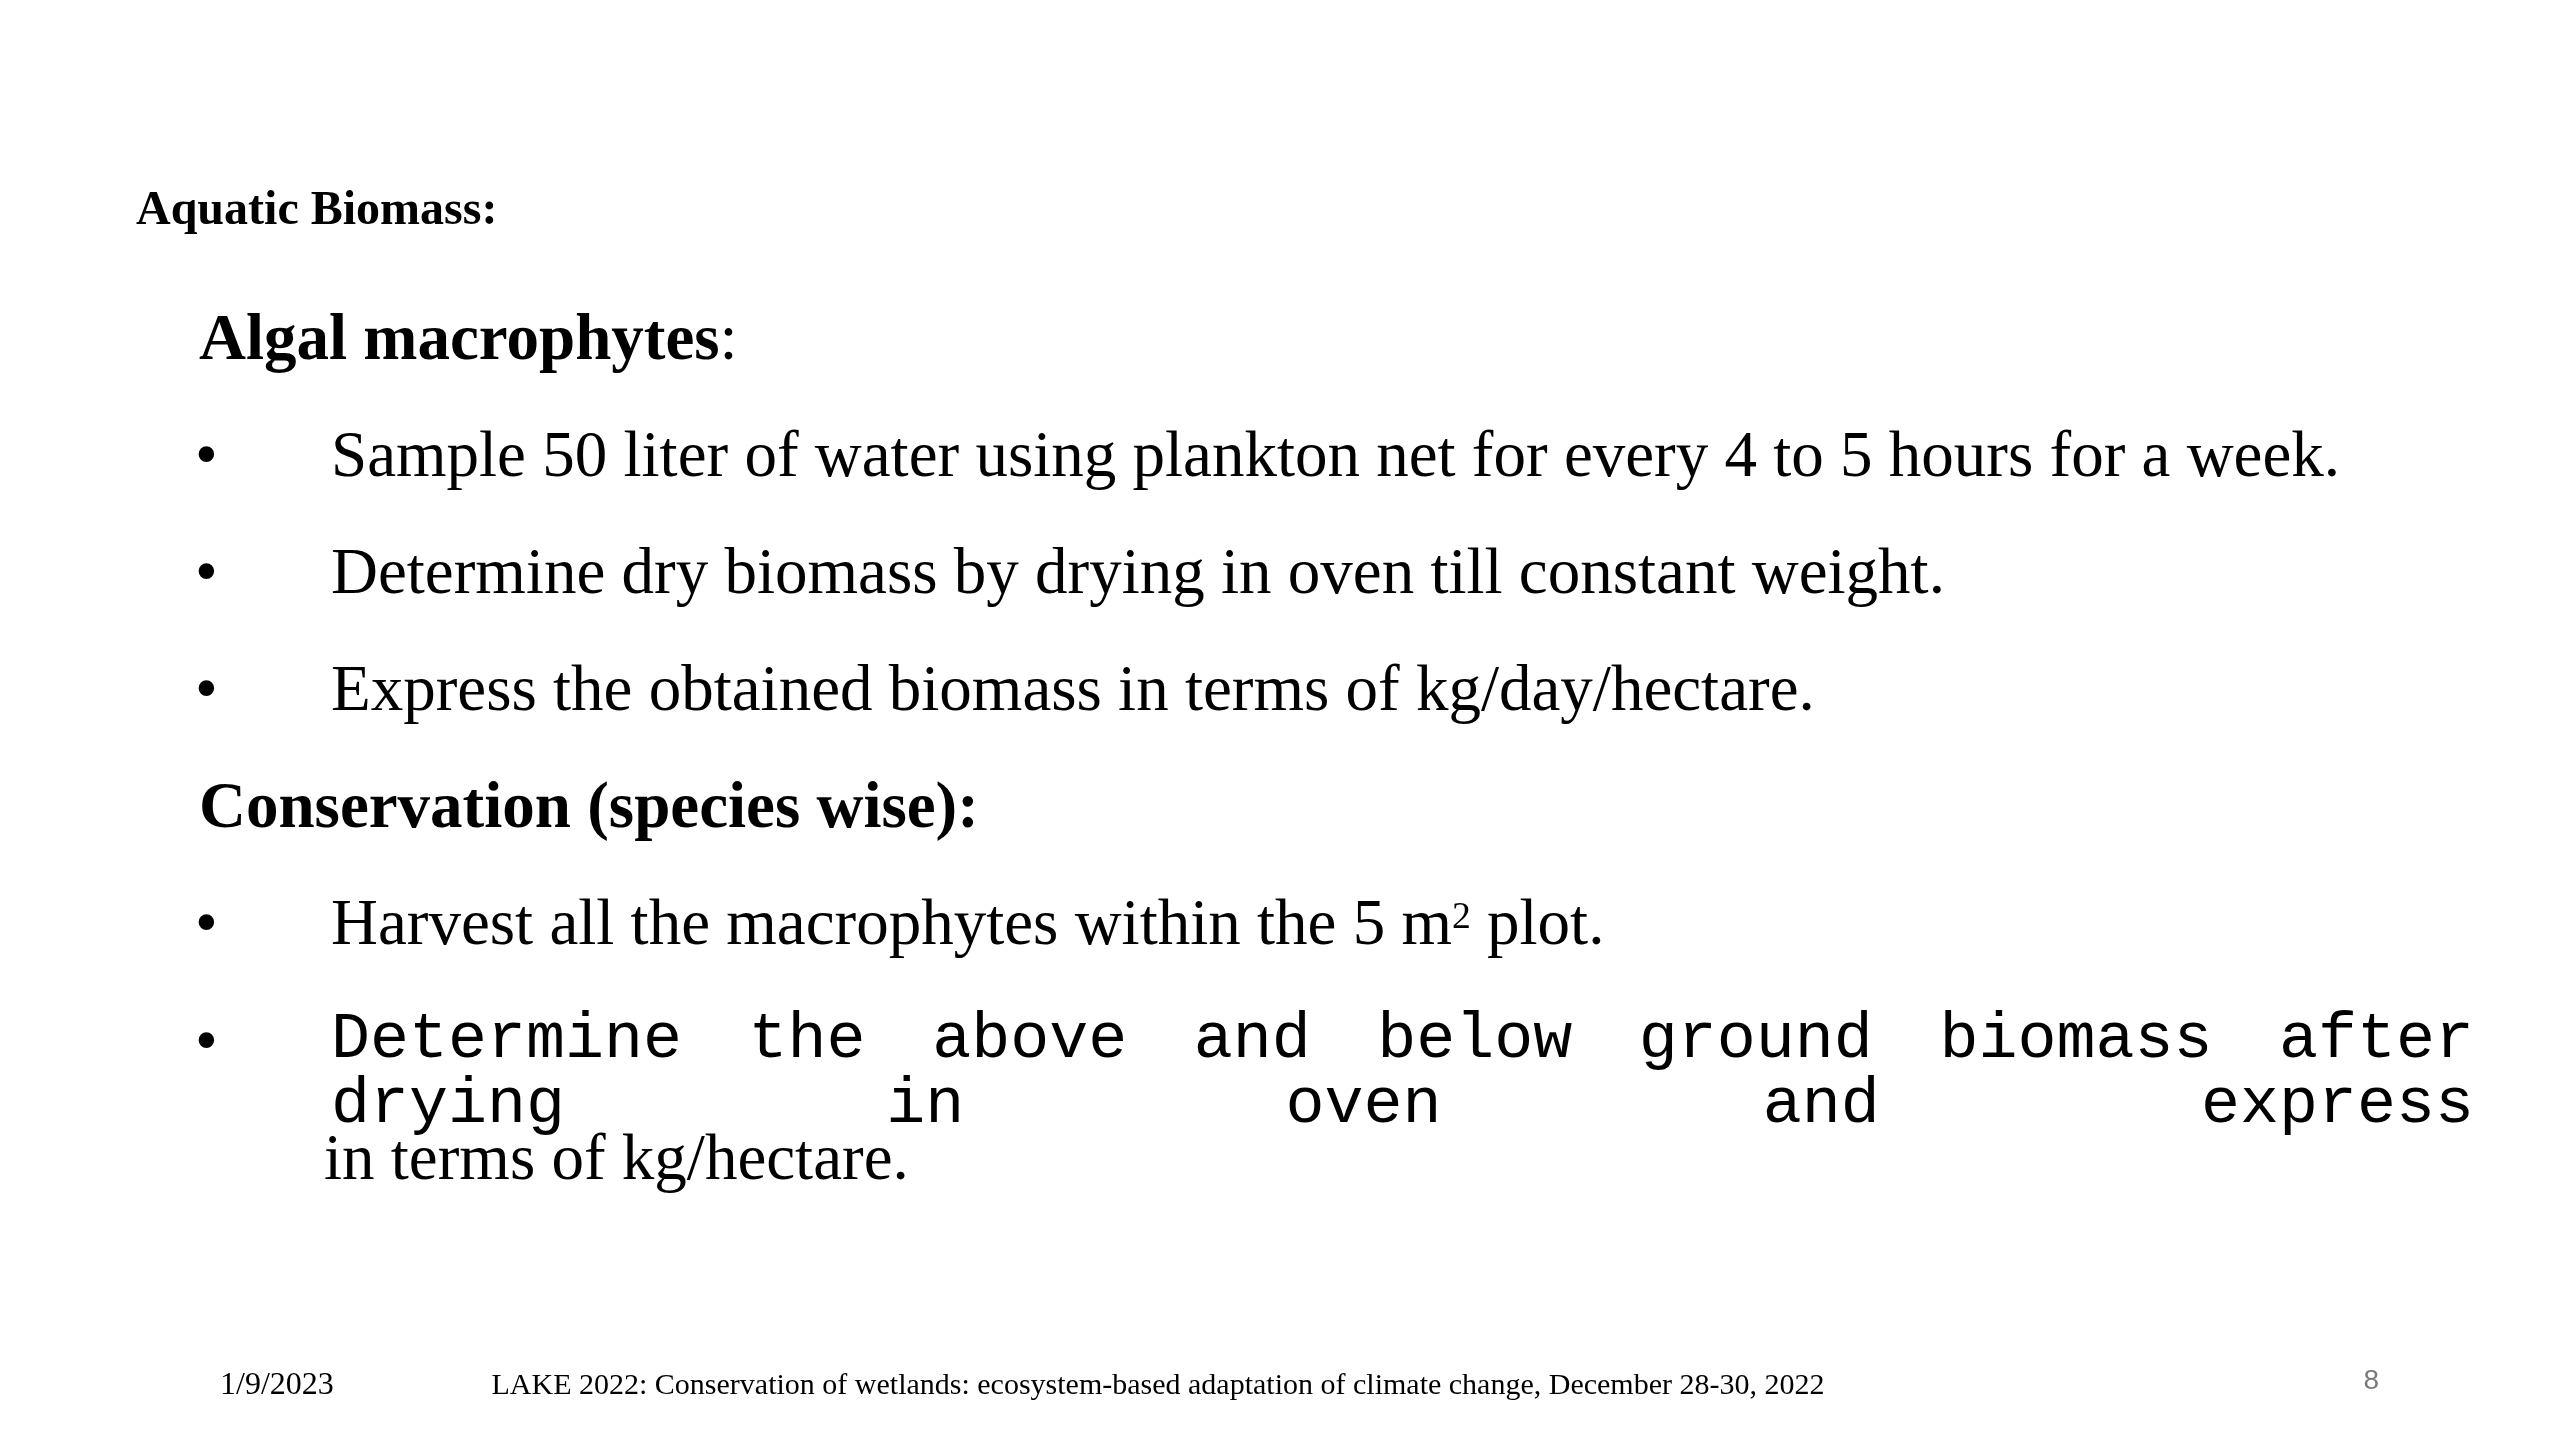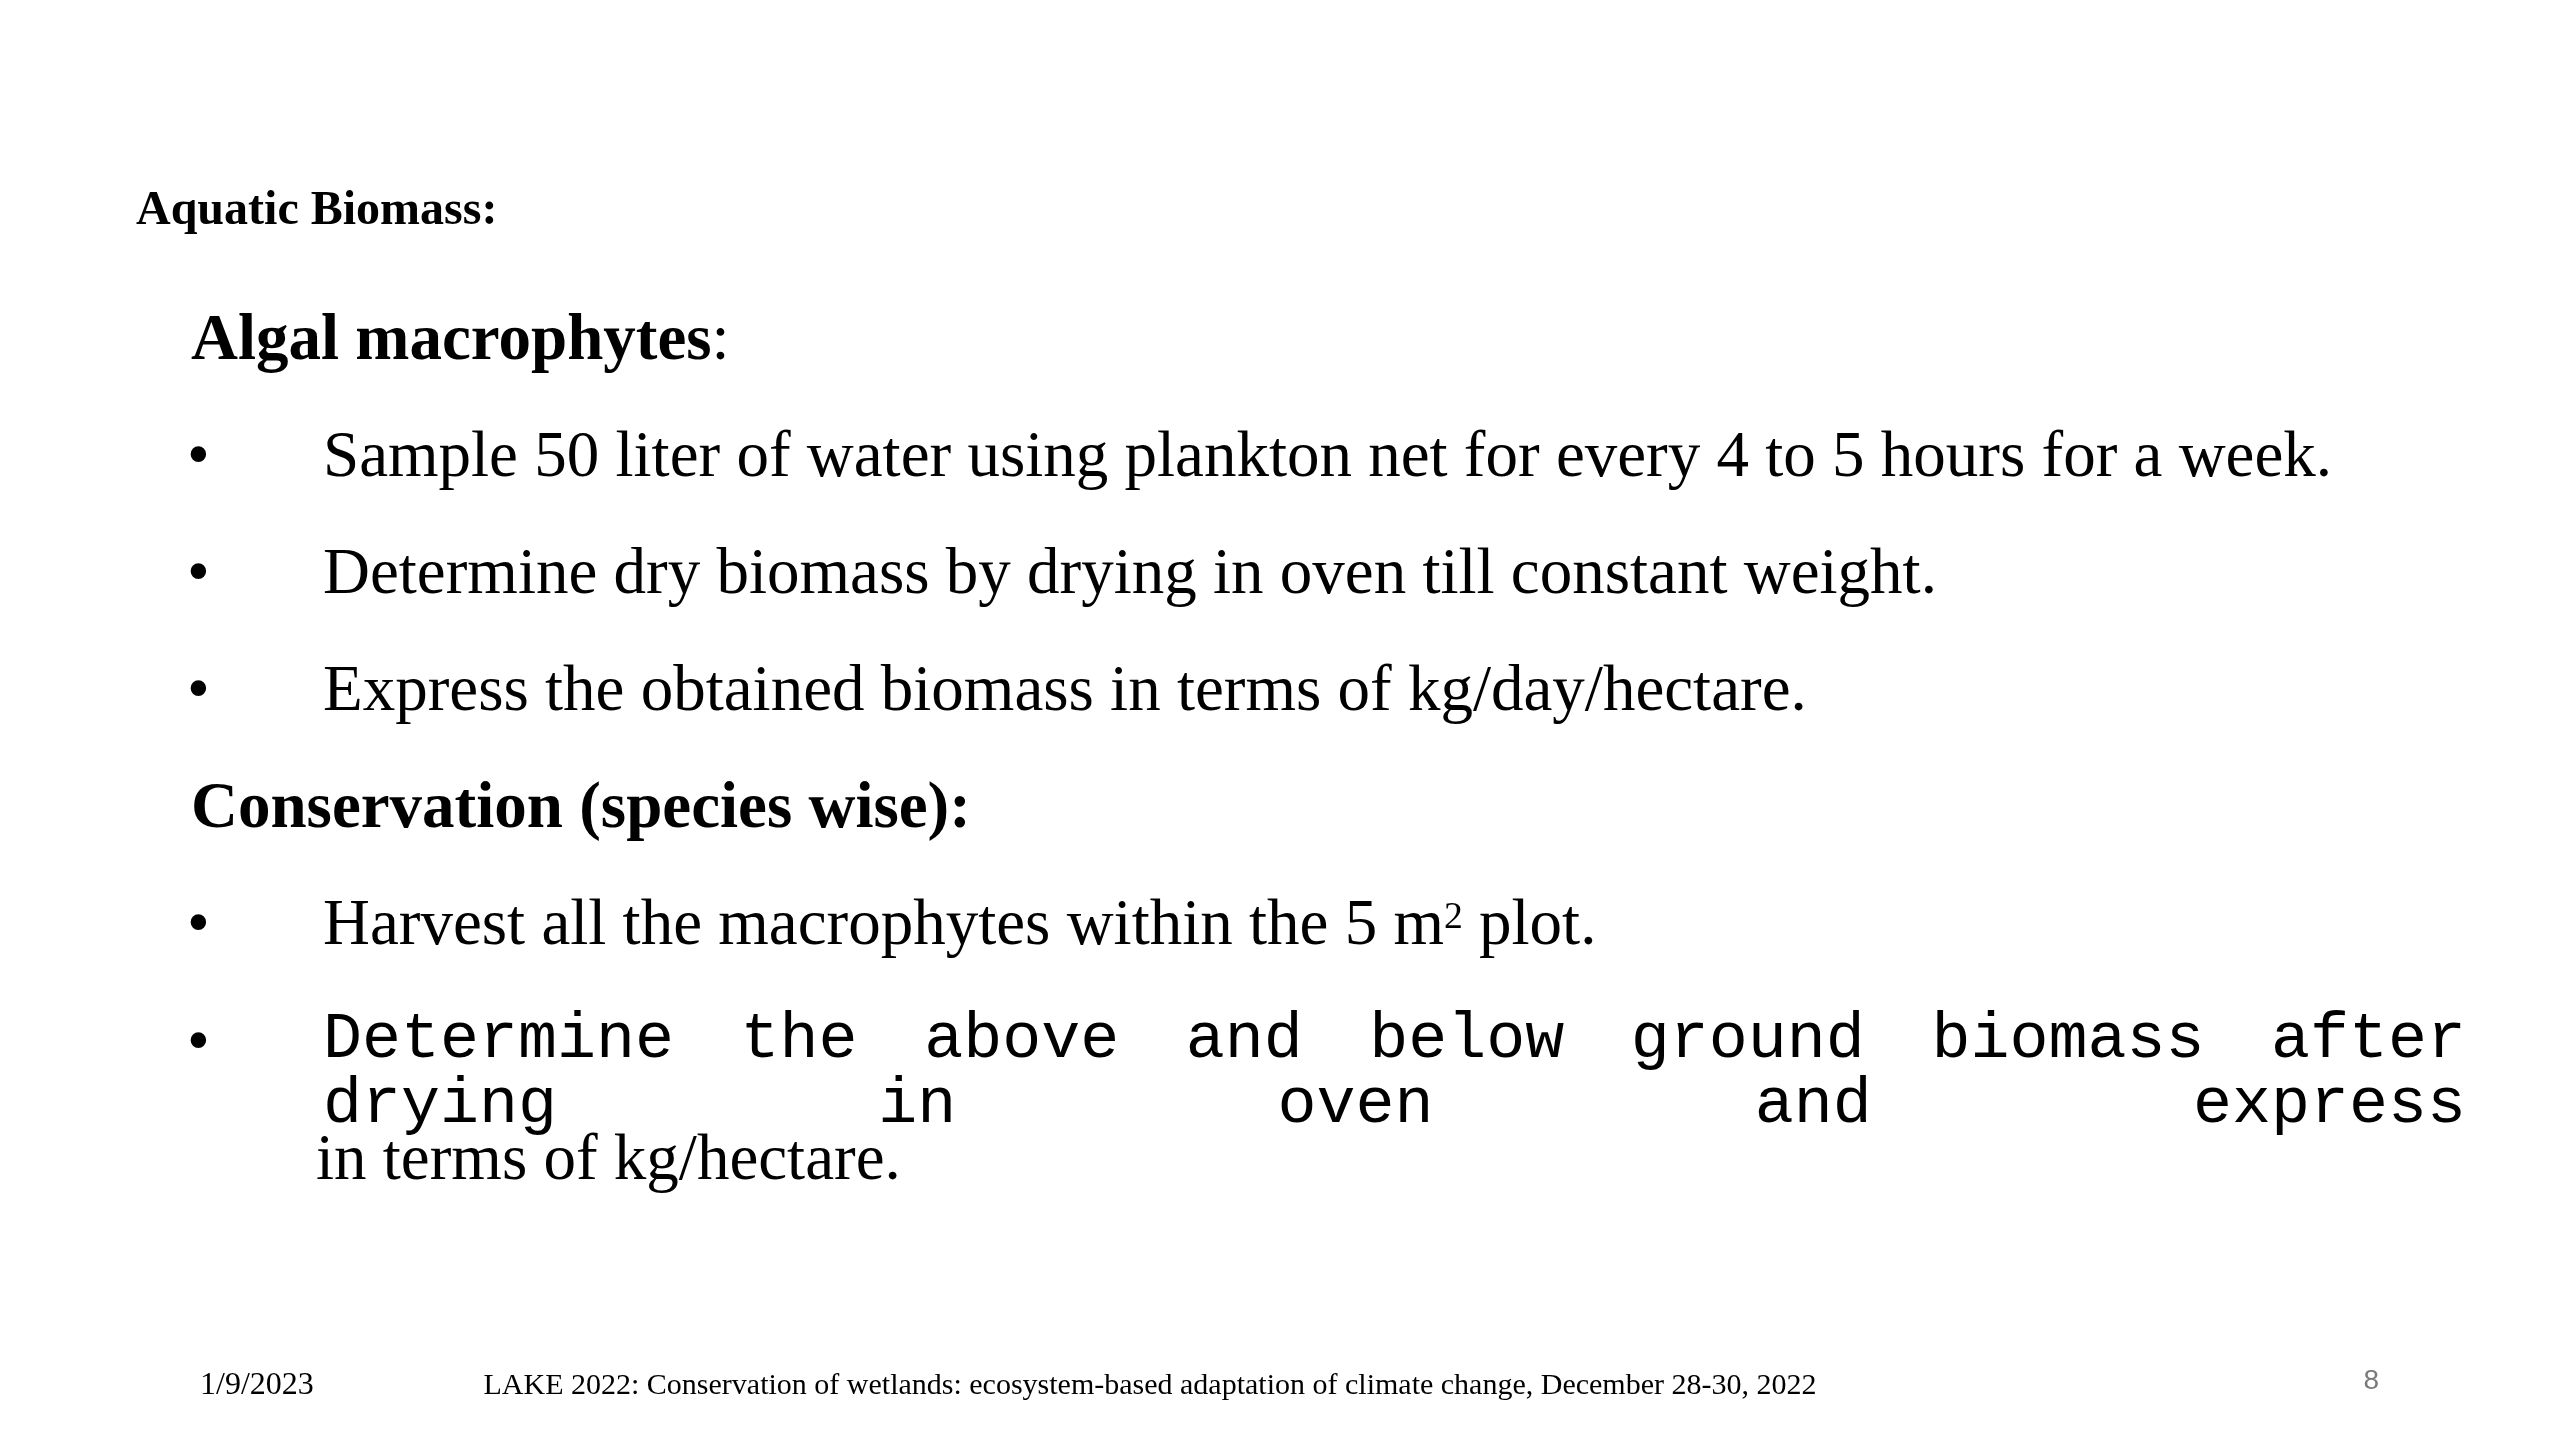--- a/index.html
+++ b/index.html
@@ -10,21 +10,21 @@
     position: relative;
     width: 2576px;
     height: 1449px;
     background: #ffffff;
     font-family: "Liberation Serif", serif;
     color: #000000;
     overflow: hidden;
   }
   .row {
     position: absolute;
-    left: 0;
+    left: 8px;
     width: 2300px;
     line-height: 1;
     white-space: nowrap;
   }
   .slide-title {
     top: 184px;
     left: 136px;
     width: auto;
     font-size: 48px;
     font-weight: bold;
@@ -60,21 +60,21 @@
   .continuation { font-size: 65px; }
   sup.sq {
     font-size: 58%;
     line-height: 0;
     vertical-align: 0.42em;
   }
   .footer-date {
     top: 1367px;
     font-size: 32px;
   }
-  .footer-date .txt { position: absolute; left: 200px; }
+  .footer-date .txt { position: absolute; left: 212px; }
   .footer-conference {
     top: 1369px;
     font-size: 30px;
     text-align: center;
   }
   .footer-page {
     position: absolute;
     top: 1366px;
     right: 197px;
     font-size: 28px;

